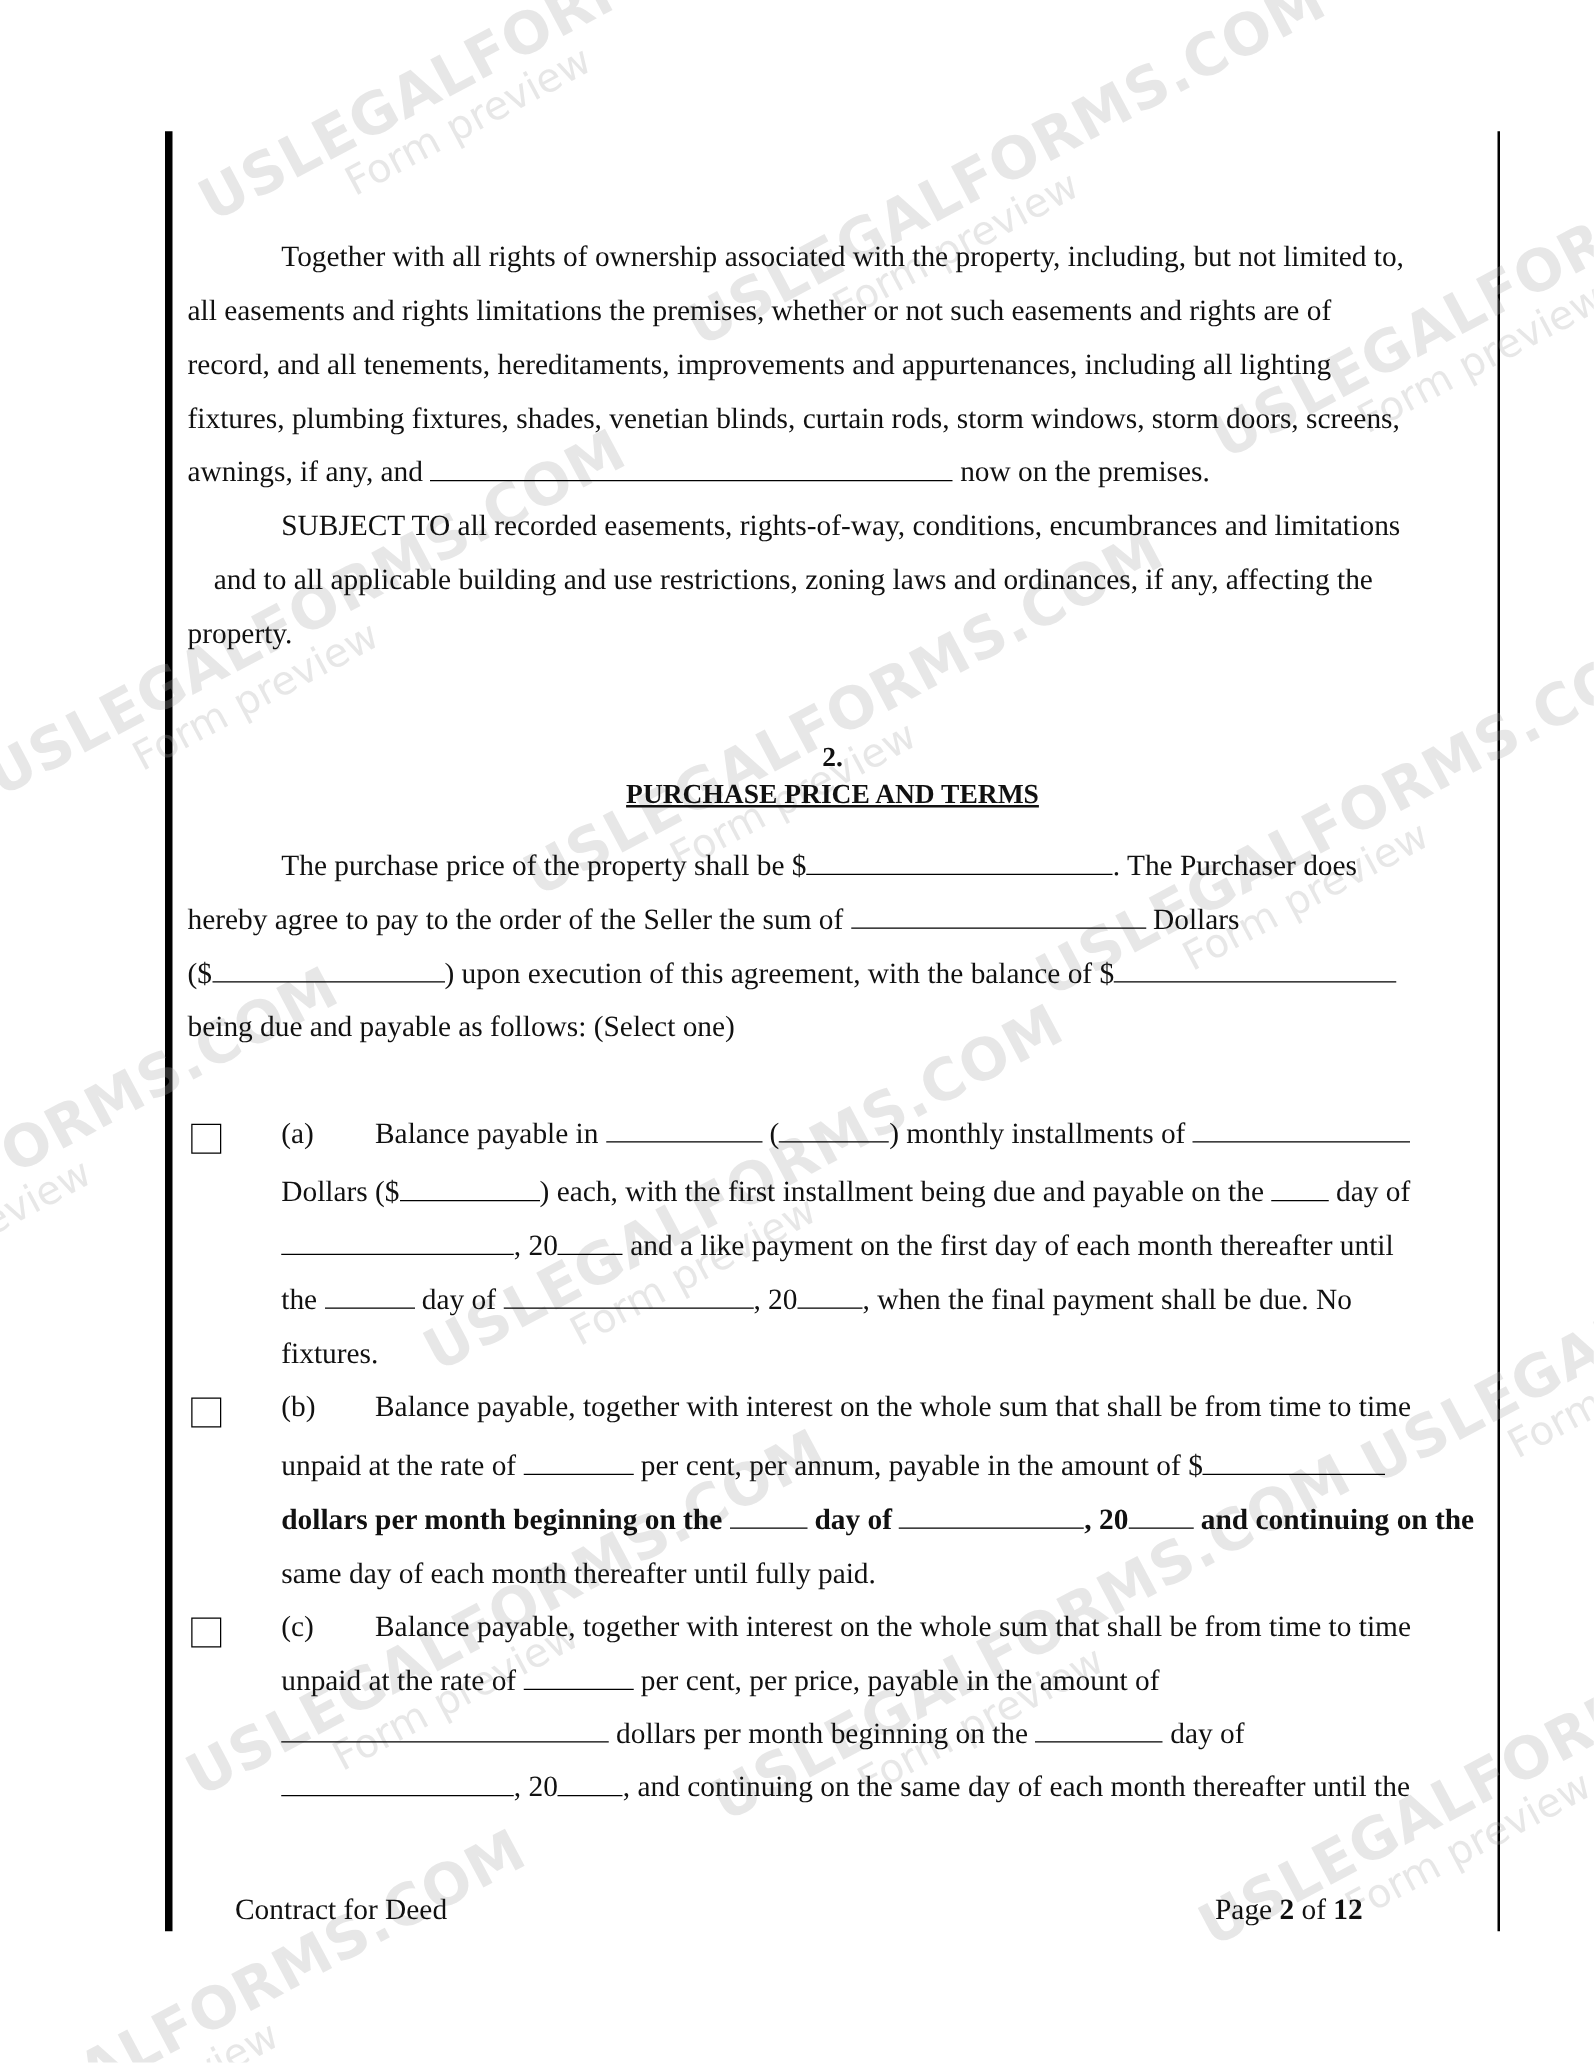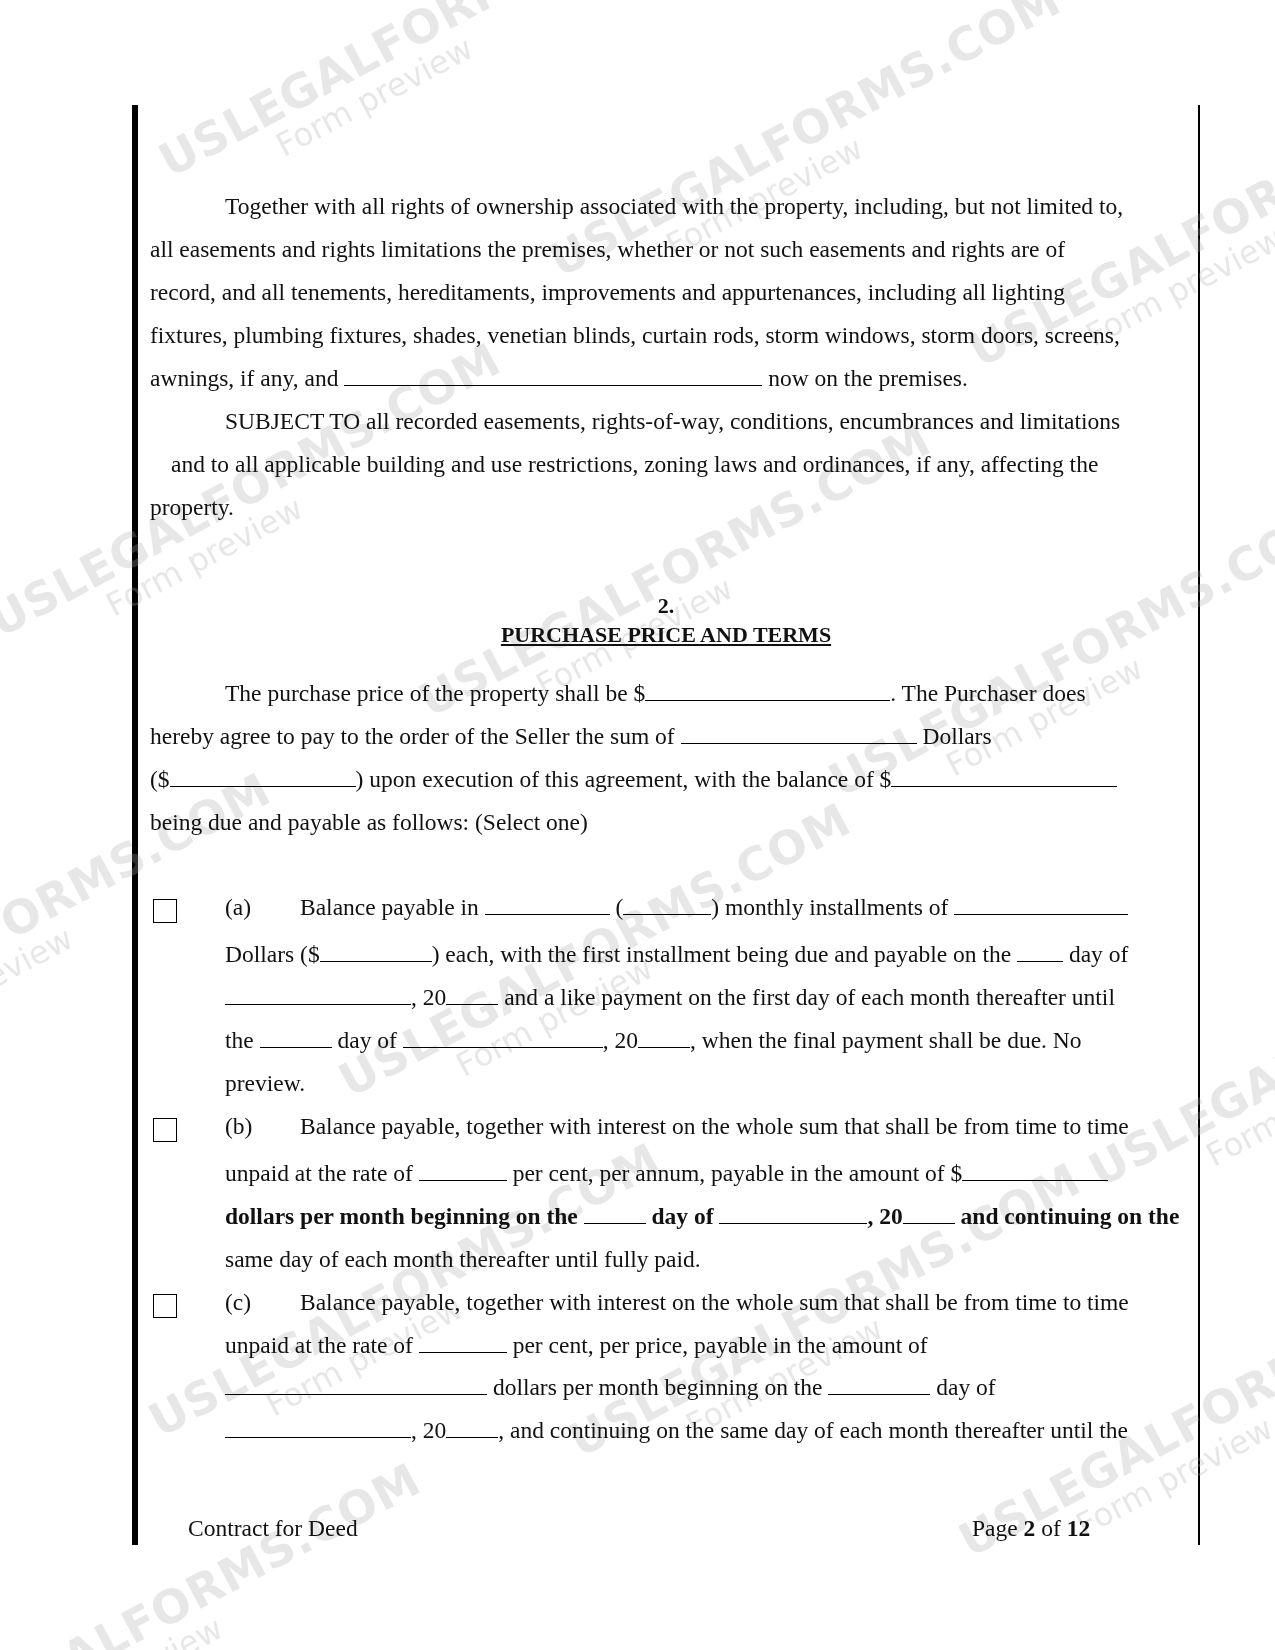--- a/index.html
+++ b/index.html
@@ -97,21 +97,21 @@
   <div class="line" style="top:542px;"><span>hereby agree to pay to the order of the Seller the sum of </span><span class="u" style="width:236px;"></span><span> Dollars</span></div>
   <div class="line" style="top:585px;"><span>($</span><span class="u" style="width:186px;"></span><span>) upon execution of this agreement, with the balance of $</span><span class="u" style="width:226px;"></span></div>
   <div class="line" style="top:628px;"><span>being due and payable as follows: (Select one)</span></div>
 
   <div class="cb" style="top:719px;"></div>
   <div class="line" style="top:713px; left:75px;">(a)</div>
   <div class="line" style="top:713px; left:150px;"><span>Balance payable in </span><span class="u" style="width:125px;"></span><span> (</span><span class="u" style="width:88px;"></span><span>) monthly installments of </span><span class="u" style="width:174px;"></span></div>
   <div class="line" style="top:760px; left:75px;"><span>Dollars ($</span><span class="u" style="width:112px;"></span><span>) each, with the first installment being due and payable on the </span><span class="u" style="width:46px;"></span><span> day of</span></div>
   <div class="line" style="top:803px; left:75px;"><span class="u" style="width:186px;"></span><span>, 20</span><span class="u" style="width:52px;"></span><span> and a like payment on the first day of each month thereafter until</span></div>
   <div class="line" style="top:846px; left:75px;"><span>the </span><span class="u" style="width:72px;"></span><span> day of </span><span class="u" style="width:200px;"></span><span>, 20</span><span class="u" style="width:52px;"></span><span>, when the final payment shall be due. No</span></div>
-  <div class="line" style="top:889px; left:75px;">preview.</div>
+  <div class="line" style="top:889px; left:75px;">fixtures.</div>
 
   <div class="cb" style="top:938px;"></div>
   <div class="line" style="top:932px; left:75px;">(b)</div>
   <div class="line" style="top:932px; left:150px;">Balance payable, together with interest on the whole sum that shall be from time to time</div>
   <div class="line" style="top:979px; left:75px;"><span>unpaid at the rate of </span><span class="u" style="width:88px;"></span><span> per cent, per annum, payable in the amount of $</span><span class="u" style="width:146px;"></span></div>
   <div class="line" style="top:1022px; left:75px;font-weight:bold;"><span>dollars per month beginning on the </span><span class="u" style="width:62px;"></span><span> day of </span><span class="u" style="width:148px;"></span><span>, 20</span><span class="u" style="width:52px;"></span><span> and continuing on the</span></div>
   <div class="line" style="top:1065px; left:75px;">same day of each month thereafter until fully paid.</div>
 
   <div class="cb" style="top:1114px;"></div>
   <div class="line" style="top:1108px; left:75px;">(c)</div>

